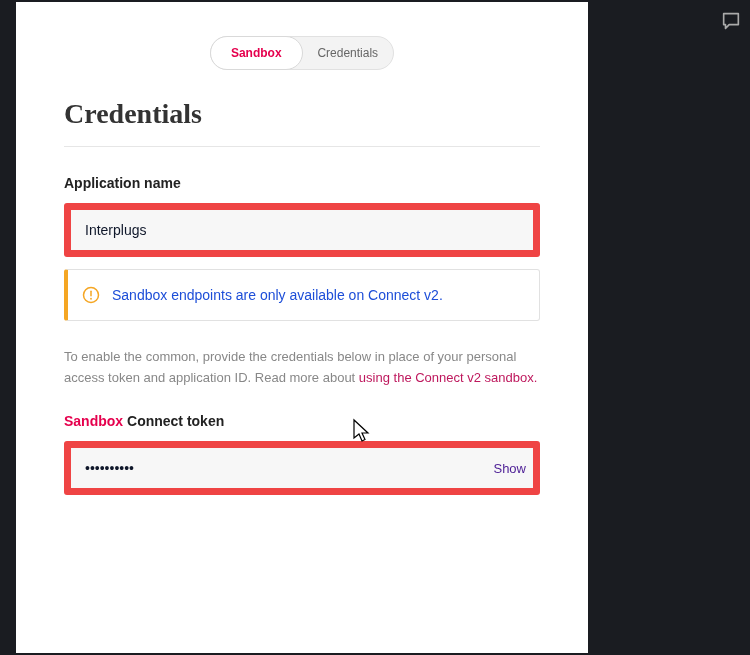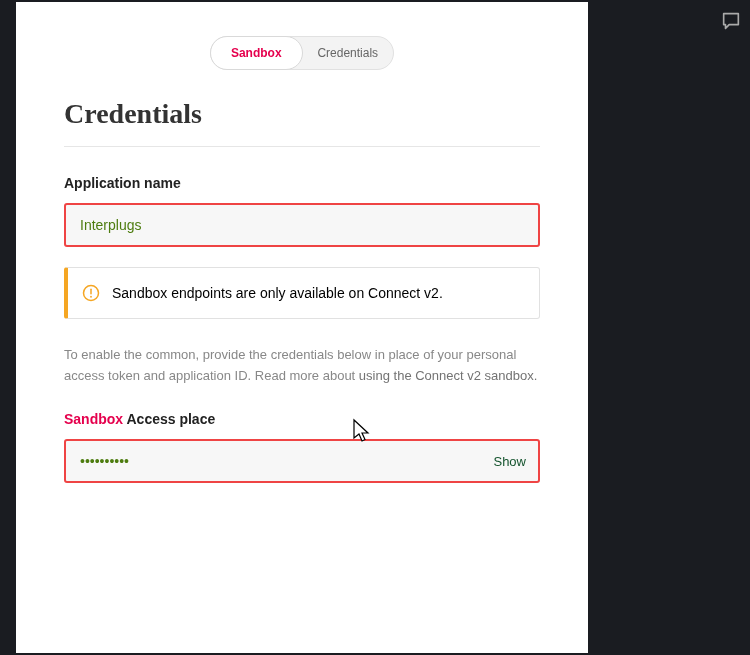--- a/index.html
+++ b/index.html
@@ -61,60 +61,60 @@
     }
     .label {
       font-size: 14px;
       font-weight: 700;
       color: #222;
       margin-bottom: 12px;
     }
     .label .accent { color: #e5004d; }
     .field {
       width: 100%;
-      border: 2px solid #ef4444;
+      border: 7px solid #ef4444;
       background: #f7f7f7;
       border-radius: 3px;
       padding: 12px 14px;
       font-size: 14px;
-      color: #4d7c0f;
+      color: #0f172a;
       font-family: inherit;
     }
     .field-wrap { position: relative; }
     .show-btn {
       position: absolute;
       right: 14px;
       top: 50%;
       transform: translateY(-50%);
       background: none;
       border: none;
-      color: #14532d;
+      color: #4c1d95;
       font-size: 13px;
       cursor: pointer;
     }
     .help {
       font-size: 13px;
       line-height: 1.6;
       color: #888;
       margin: 16px 0 24px 0;
     }
-    .help a { color: #737373; text-decoration: none; }
+    .help a { color: #be185d; text-decoration: none; }
     .notice {
       display: flex;
       align-items: center;
       border: 1px solid #e1e1e1;
       border-left: 4px solid #f5a623;
       border-radius: 3px;
       padding: 16px 14px;
       margin-bottom: 26px;
       gap: 12px;
     }
     .notice svg { flex-shrink: 0; }
-    .notice-text { font-size: 14px; color: #000000; }
-    .section2 { margin-bottom: 20px; }
+    .notice-text { font-size: 14px; color: #1d4ed8; }
+    .section2 { margin-bottom: 12px; }
     .cursor {
       position: absolute;
       left: 352px;
       top: 418px;
       width: 20px;
       height: 26px;
       pointer-events: none;
     }
     .chat-bubble {
       position: absolute;
@@ -153,21 +153,21 @@
 
   <p class="help">
     <span>To enable the common, provide the credentials below in place of your personal access token and application ID. Read more about </span><a href="#">using the Connect v2 sandbox.</a>
   </p>
 
   <div class="section2">
   </div>
 
   <div class="section2">
     <div class="label">
-      <span class="accent">Sandbox</span><span> Access place</span>
+      <span class="accent">Sandbox</span><span> Connect token</span>
     </div>
     <div class="field-wrap">
       <input class="field" type="text" readonly="" value="••••••••••" style="">
       <button class="show-btn">Show</button>
     </div>
   </div>
 </div>
 
 <svg class="cursor" viewBox="0 0 20 26">
   <path d="M2 2 L2 20 L7 16 L10 23 L13 21.5 L10 15 L16 15 Z" fill="#fff" stroke="#000" stroke-width="1.2"></path>

